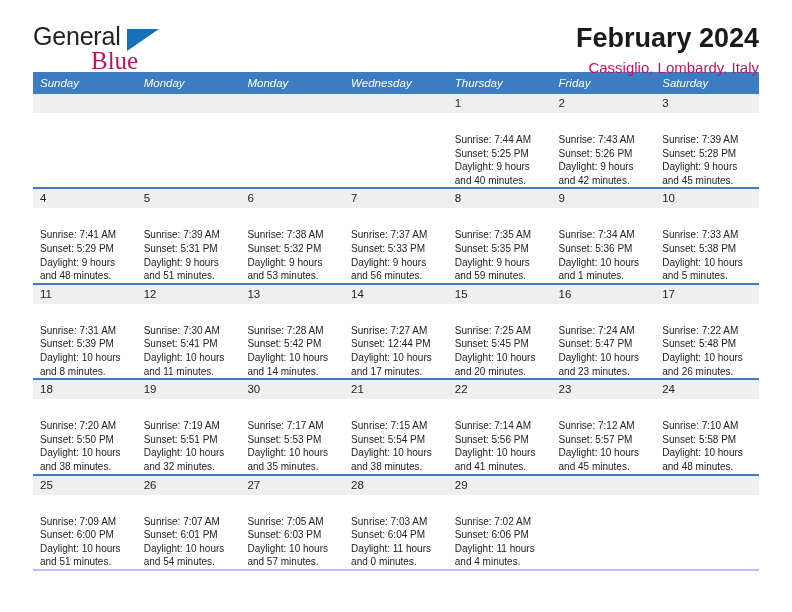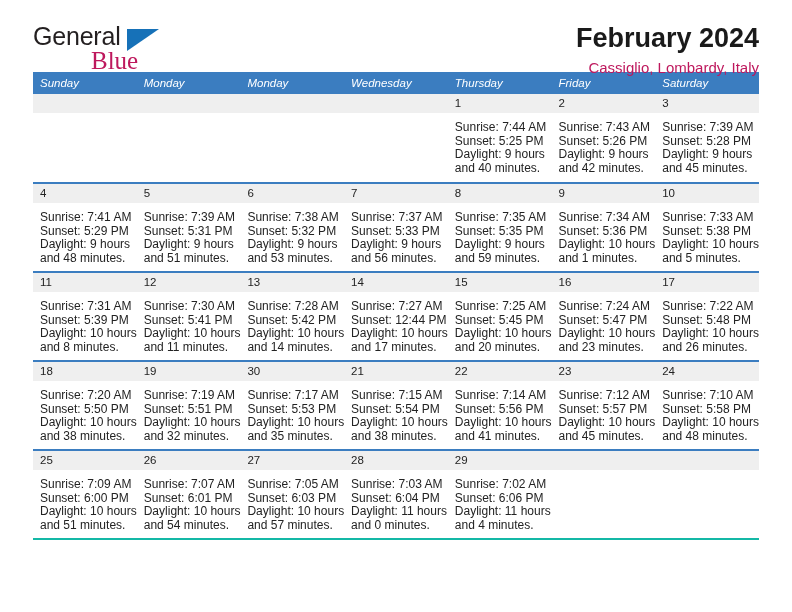--- a/index.html
+++ b/index.html
@@ -92,35 +92,35 @@
     font-style: italic;
   }
   .calendar td {
     vertical-align: top;
     height: 89px;
     padding: 0;
     border: none;
     border-bottom: 2px solid #3b7dc0;
     background: #ffffff;
   }
-  tr.week:last-child td { border-bottom: 2px solid #14b8a6; }
+  tr.week:last-child td { border-bottom: 2px solid #c4b5fd; }
 
   .daynum {
     display: block;
     background: #efefef;
     font-size: 11.5px;
     color: #232323;
     padding: 3px 0 3px 7px;
     height: 19px;
     line-height: 13px;
   }
   td.empty .daynum { color: transparent; }
   .lines {
-    padding: 8px 6px 0 7px;
-    font-size: 12px;
+    padding: 20px 6px 0 7px;
+    font-size: 10px;
     line-height: 13.6px;
     color: #232323;
   }
   .lines div { white-space: nowrap; }
 </style>
 </head>
 <body>
 
 <div class="page">
 

